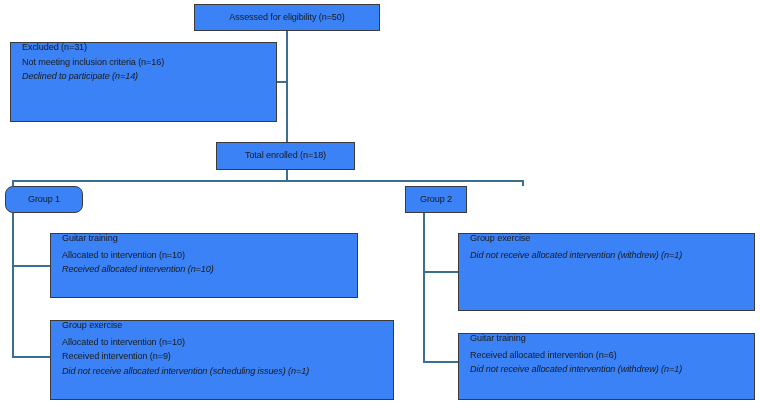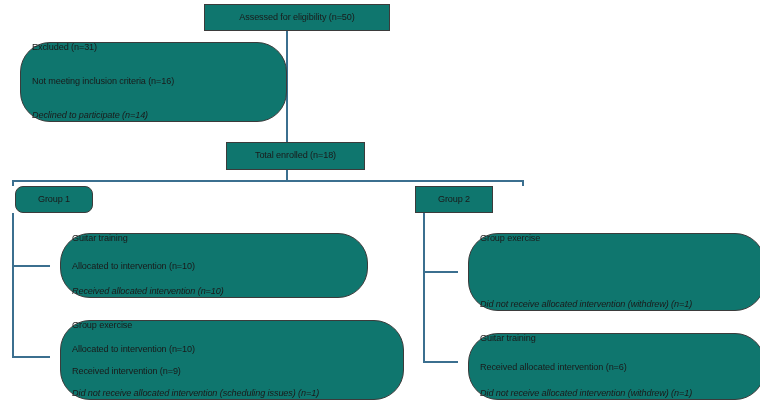--- a/index.html
+++ b/index.html
@@ -14,34 +14,32 @@
     position: relative;
     width: 760px;
     height: 404px;
     background: #ffffff;
     overflow: hidden;
   }
   .box {
     position: absolute;
     box-sizing: border-box;
     border: 1.6px solid #3b3b3b;
-    background: #0f766e;
+    background: #3b82f6;
     z-index: 3;
-    margin-left: 10px;
   }
   .box-center {
     display: flex;
     align-items: center;
     justify-content: center;
   }
   .box-left {
     display: flex;
     flex-direction: column;
-    justify-content: space-between;
-    border-radius: 30px;
+    justify-content: flex-start;
   }
   .line-text {
     font-size: 9.1px;
     color: #1a1a1a;
     line-height: 1.05;
     white-space: nowrap;
     letter-spacing: -0.1px;
   }
   .box-left .line-text {
     padding-left: 11px;
@@ -97,21 +95,21 @@
   </div>
 
   <div class="box box-center" style="left:216px; top:142px; width:139px; height:28px;justify-content:center;">
     <span class="line-text">Total enrolled (n=18)</span>
   </div>
 
   <div class="box box-center" style="left:5px; top:186px; width:78px; height:27px;border-radius:8px;">
     <span class="line-text">Group 1</span>
   </div>
 
-  <div class="box box-center" style="left:405px; top:186px; width:78px; height:27px;">
+  <div class="box box-center" style="left:405px; top:186px; width:62px; height:27px;">
     <span class="line-text">Group 2</span>
   </div>
 
   <div class="box box-left" style="left:50px; top:233px; width:308px; height:65px;">
     <span class="line-text head">Guitar training</span>
     <span class="line-text item">Allocated to intervention (n=10)</span>
     <span class="line-text item last">Received allocated intervention (n=10)</span>
   </div>
 
   <div class="box box-left" style="left:50px; top:320px; width:344px; height:80px;">

